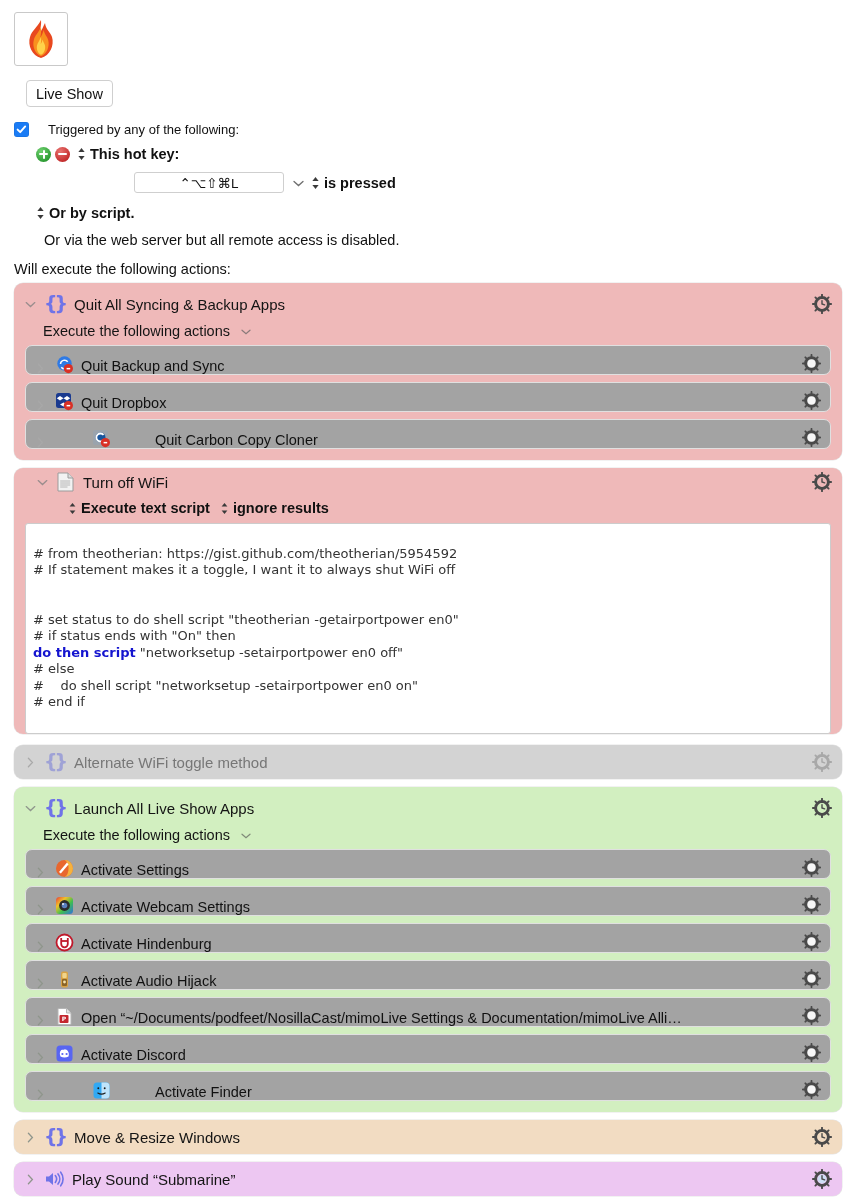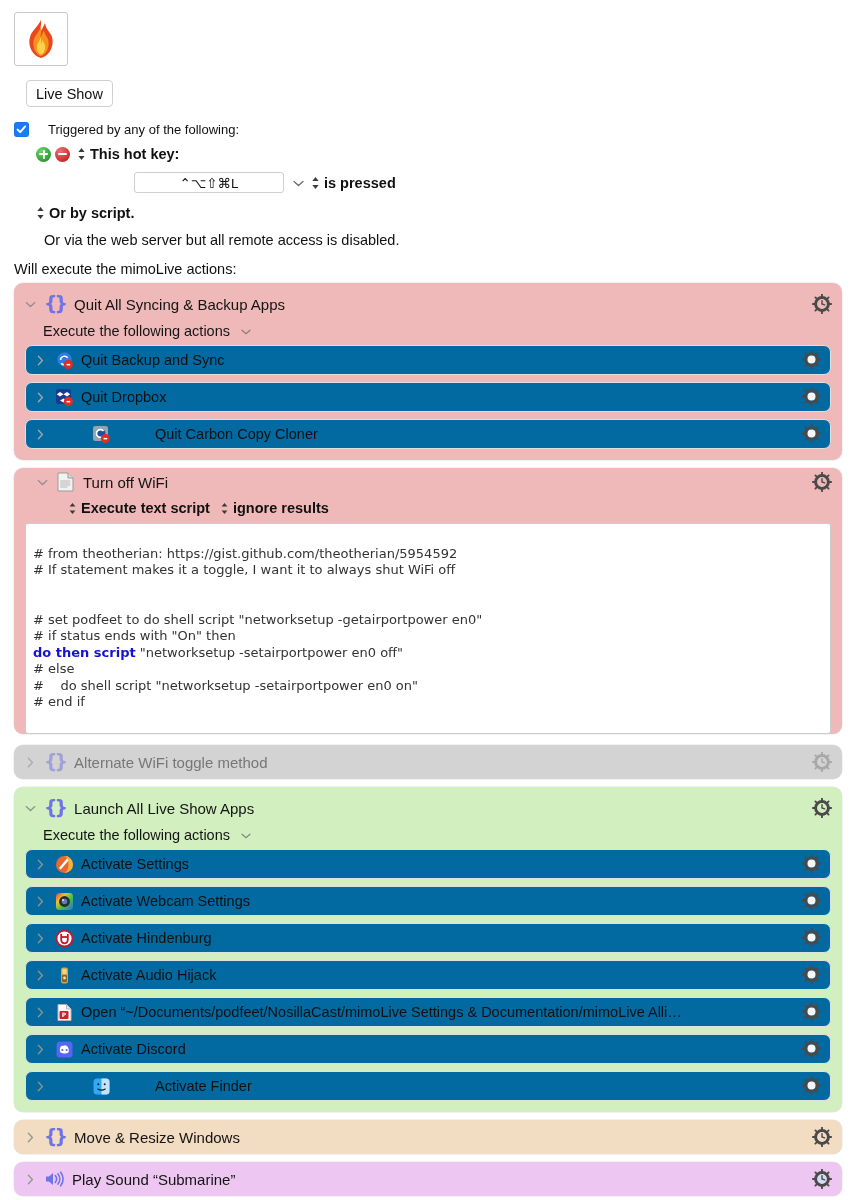--- a/index.html
+++ b/index.html
@@ -159,26 +159,26 @@
   .exec-line {
     display:flex; align-items:center;
     padding: 6px 0 6px 29px;
     font-size: 14.5px; color:#141414;
   }
   .exec-line .chev-small { margin-left: 11px; }
 
   .group-body { padding: 0 11px 11px 11px; }
 
   .action-row {
-    background: #0369a1;
+    background: #a3a3a3;
     border: 1px solid #e0e0e0;
     border-radius: 7px;
     height: 30px;
     margin-bottom: 7px;
-    display: flex; align-items: center;
+    display: flex; align-items: flex-end;
     padding: 0 8px 0 8px;
     position: relative;
     box-sizing: border-box;
   }
   .action-row:last-child { margin-bottom: 0; gap: 37px; }
   .action-row .disclosure { color: #a8a8a8; }
   .app-icon {
     width: 19px; height: 19px;
     margin: 0 7px 0 8px;
     flex: 0 0 auto;
@@ -285,21 +285,21 @@
       <svg width="9" height="14" viewBox="0 0 9 14">
         <path d="M4.5 1 L7.6 4.9 L1.4 4.9 Z" fill="#3a3a3a"></path>
         <path d="M4.5 13 L7.6 9.1 L1.4 9.1 Z" fill="#3a3a3a"></path>
       </svg>
     </span>
     <span class="bold-lbl">Or by script.</span>
   </div>
 
   <div class="webserver-line">Or via the web server but all remote access is disabled.</div>
 
-  <div class="will-exec">Will execute the mimoLive actions:</div>
+  <div class="will-exec">Will execute the following actions:</div>
 </div>
 
 <div class="actions">
 
   <div class="group pink">
     <div class="group-head">
       <span class="disclosure">
         <svg width="11" height="7" viewBox="0 0 11 7">
             <path d="M1.2 1.6 L5.5 5.5 L9.8 1.6" stroke="currentColor" stroke-width="1.3" fill="none" stroke-linecap="round"></path>
           </svg>
@@ -494,21 +494,21 @@
           <path d="M4.5 13 L7.6 9.1 L1.4 9.1 Z" fill="#3a3a3a"></path>
         </svg>
       </span>
       <span class="bold-lbl">ignore results</span>
     </div>
 
     <div class="script-box">
 <span># from theotherian: https://gist.github.com/theotherian/5954592</span>
 <span># If statement makes it a toggle, I want it to always shut WiFi off</span>
 <span class="blank"></span>
-<span># set podfeet to do shell script "networksetup -getairportpower en0"</span>
+<span># set status to do shell script "theotherian -getairportpower en0"</span>
 <span># if status ends with "On" then</span>
 <span><span class="kw">do then script</span><span> "networksetup -setairportpower en0 off"</span></span>
 <span># else</span>
 <span>#    do shell script "networksetup -setairportpower en0 on"</span>
 <span># end if</span>
     </div>
   </div>
 
   <div class="group gray collapsed">
     <div class="group-head">

